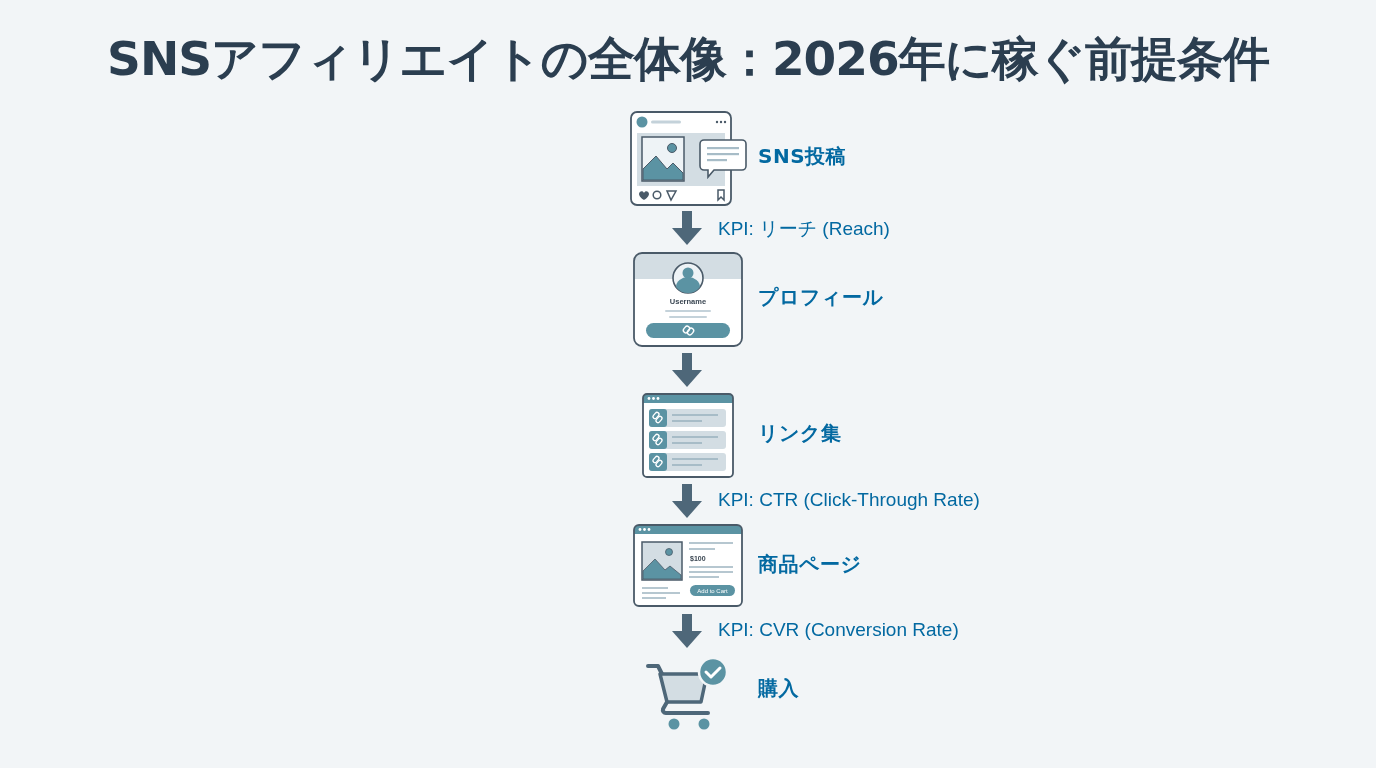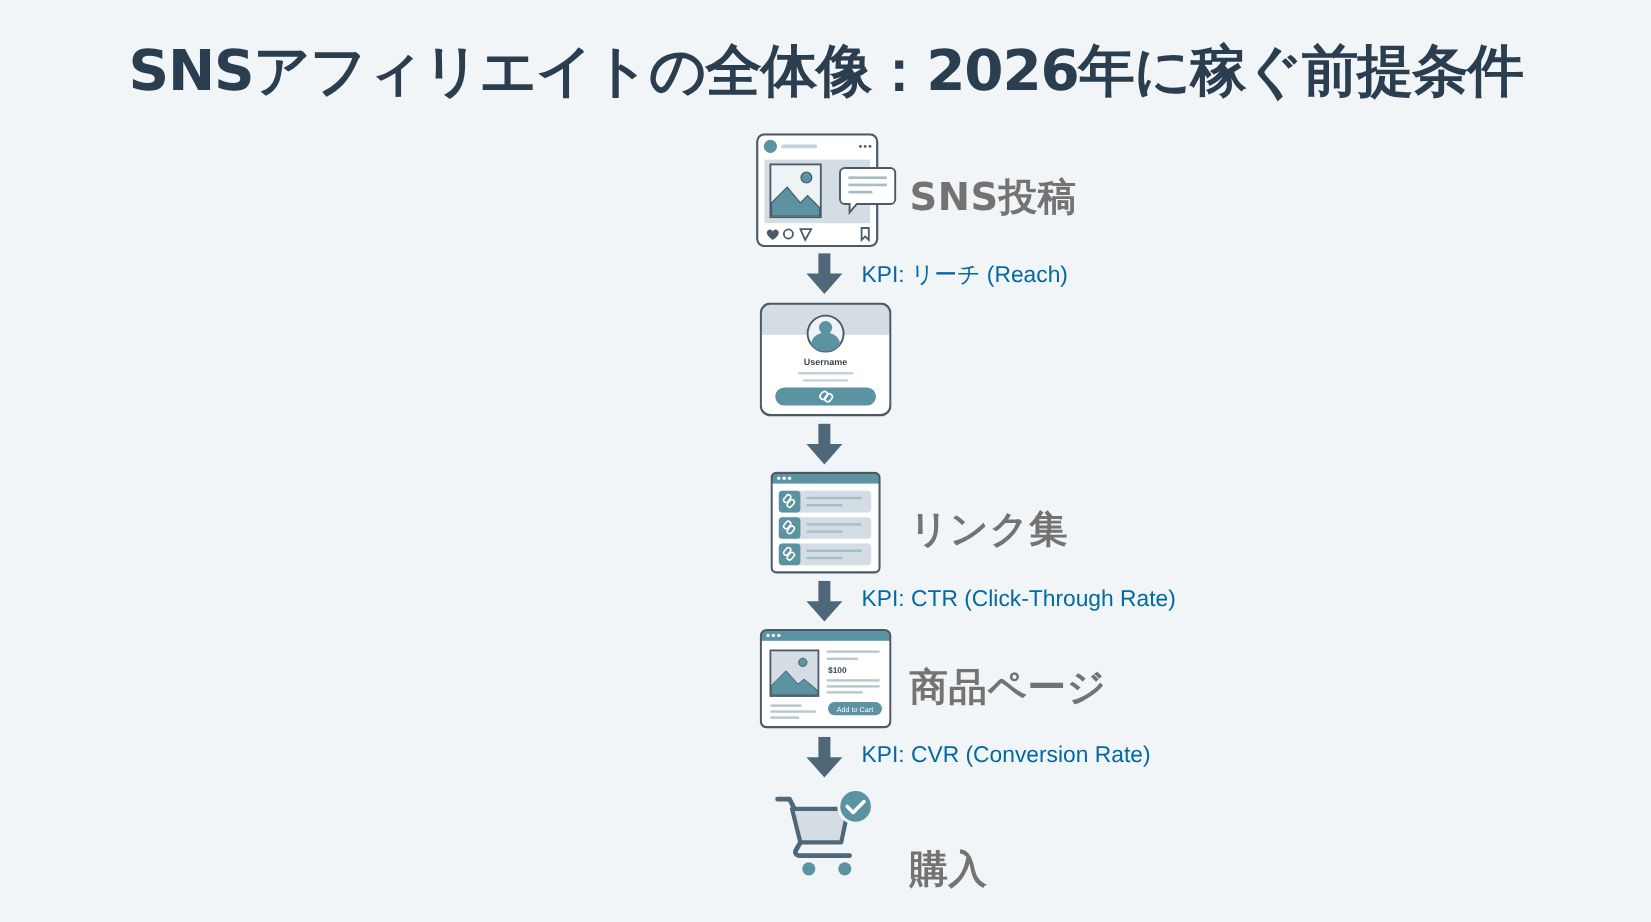--- a/index.html
+++ b/index.html
@@ -11,21 +11,21 @@
   }
   .stage { position: relative; width: 1180px; height: 768px; }
   .title {
     position: absolute; left: 0; top: 28px; width: 1376px;
     text-align: center;
     font-size: 47px; font-weight: bold; color: #2b3e50;
     letter-spacing: -1px;
   }
   .icon-box { position: absolute; text-align: center; }
   .step-label {
-    position: absolute; font-size: 32px; font-weight: bold; color: #737373;
+    position: absolute; font-size: 20px; font-weight: bold; color: #0369a1;
     letter-spacing: 0.5px;
   }
   .kpi-label {
     position: absolute; font-size: 19px; color: #0369a1;
     font-family: "Liberation Sans", "DejaVu Sans", sans-serif;
   }
   .arrow { position: absolute; }
 </style>
 </head>
 <body>
@@ -84,20 +84,21 @@
       <text x="55" y="52" text-anchor="middle" font-size="7.5" font-weight="bold" fill="#3a4652" font-family="Liberation Sans, sans-serif">Username</text>
       <rect x="32" y="58" width="46" height="2" rx="1" fill="#c4d2da"></rect>
       <rect x="36" y="64" width="38" height="2" rx="1" fill="#c4d2da"></rect>
       <rect x="13" y="71" width="84" height="15" rx="7.5" fill="#5b93a3"></rect>
       <g stroke="#ffffff" stroke-width="1.4" fill="none">
         <rect x="51" y="74" width="5" height="7" rx="2.5" transform="rotate(40 53.5 77.5)"></rect>
         <rect x="55" y="76" width="5" height="7" rx="2.5" transform="rotate(40 57.5 79.5)"></rect>
       </g>
     </svg>
   </div>
+  <div class="step-label" style="left:758px; top:284px;">プロフィール</div>
 
   <div class="arrow" style="left:671px; top:353px;">
     <svg width="32" height="36" viewBox="0 0 32 36">
         <rect x="11" y="0" width="10" height="18" fill="#4e6779"></rect>
         <polygon points="1,17 31,17 16,34" fill="#4e6779"></polygon>
       </svg>
   </div>
 
   <div class="icon-box" style="left:642px; top:393px; width:92px; height:86px;">
     <svg width="92" height="86" viewBox="0 0 92 86">
@@ -197,15 +198,15 @@
     <svg width="86" height="76" viewBox="0 0 86 76">
       <path d="M3 10 h10 l4 8" fill="none" stroke="#4e6779" stroke-width="4" stroke-linecap="round" stroke-linejoin="round"></path>
       <polygon points="15,18 62,18 56,46 22,46" fill="#d3dde3" stroke="#4e6779" stroke-width="3.5" stroke-linejoin="round"></polygon>
       <path d="M22 46 l-4 7 a3 3 0 0 0 3 4 h42" fill="none" stroke="#4e6779" stroke-width="4" stroke-linecap="round" stroke-linejoin="round"></path>
       <circle cx="29" cy="68" r="5.5" fill="#5b93a3"></circle>
       <circle cx="59" cy="68" r="5.5" fill="#5b93a3"></circle>
       <circle cx="68" cy="16" r="14" fill="#5b93a3" stroke="#f2f5f7" stroke-width="2.5"></circle>
       <path d="M61 16 l5 5 l9 -9" fill="none" stroke="#ffffff" stroke-width="3" stroke-linecap="round" stroke-linejoin="round"></path>
     </svg>
   </div>
-  <div class="step-label" style="left:758px; top:675px;margin-top:28px;">購入</div>
+  <div class="step-label" style="left:758px; top:675px;">購入</div>
 
 </div>
 
 </body></html>

